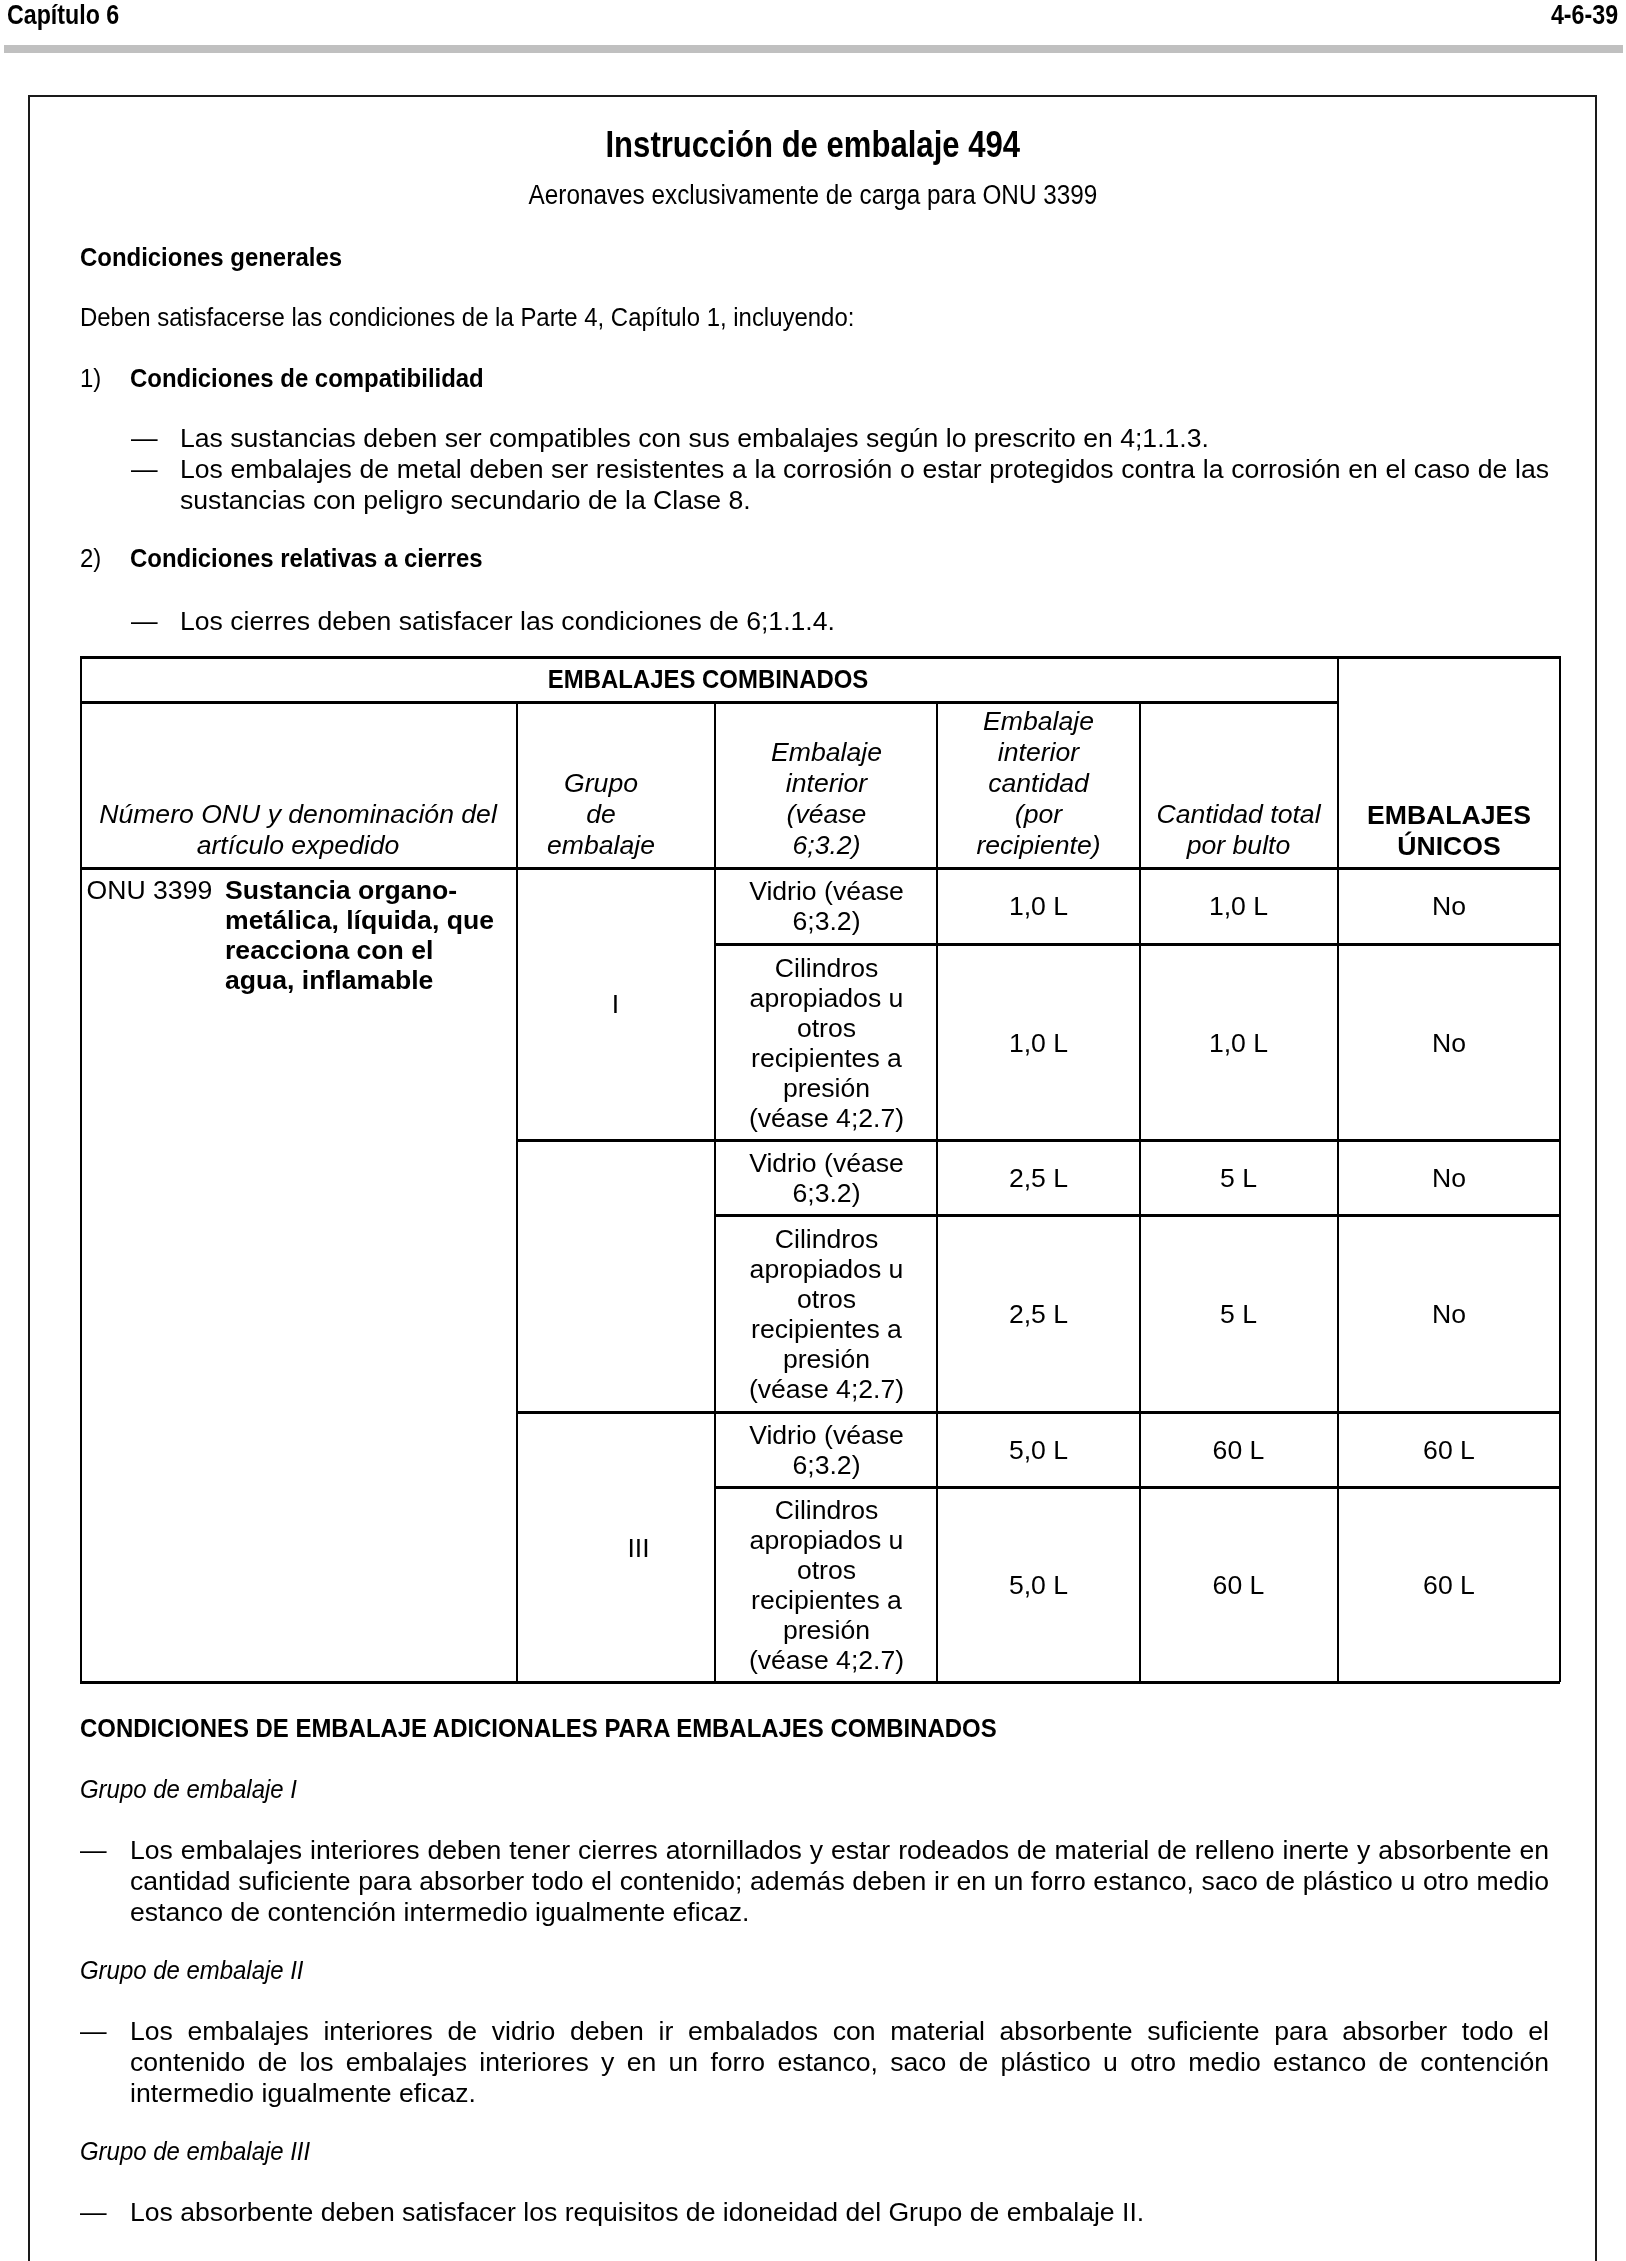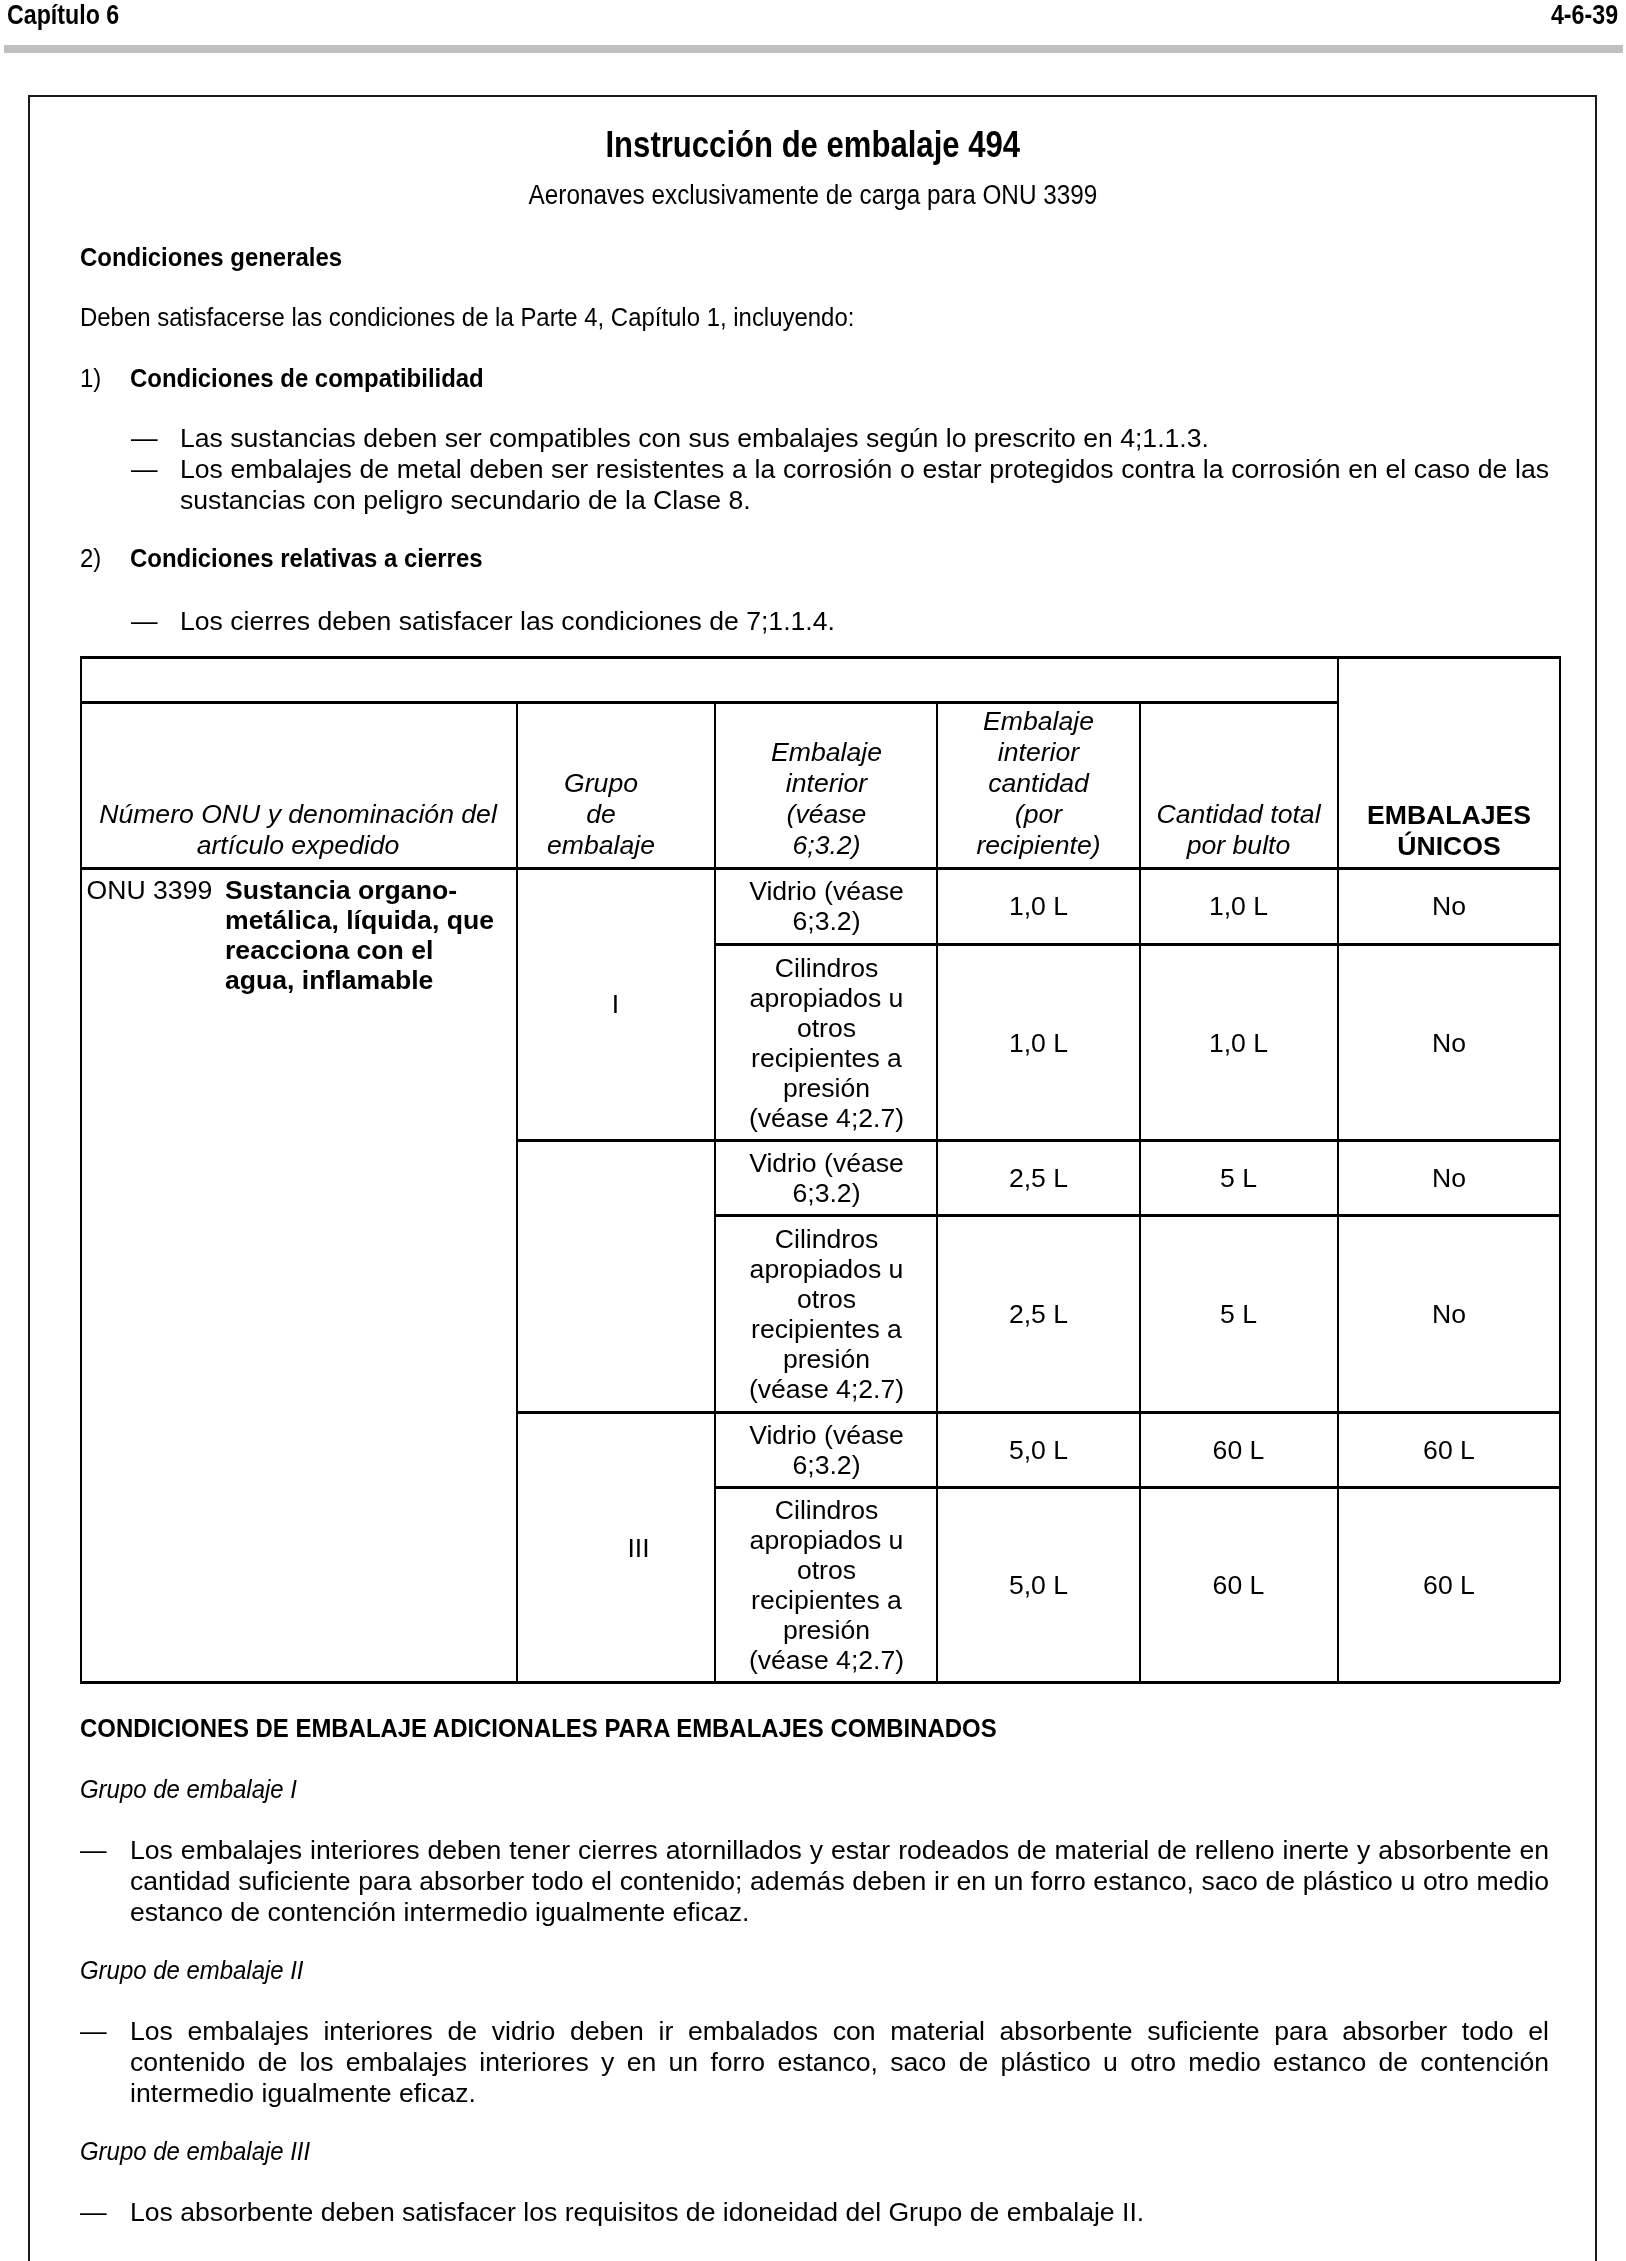--- a/index.html
+++ b/index.html
@@ -44,21 +44,21 @@
 <div class="abs txt bold narrow" style="left:130px;top:363px;">Condiciones de compatibilidad</div>
 
 <div class="dash" style="left:131px;top:423px;">—</div>
 <div class="para" style="left:180px;top:423px;width:1369px;">Las sustancias deben ser compatibles con sus embalajes según lo prescrito en 4;1.1.3.</div>
 <div class="dash" style="left:131px;top:454px;">—</div>
 <div class="para" style="left:180px;top:454px;width:1369px;">Los embalajes de metal deben ser resistentes a la corrosión o estar protegidos contra la corrosión en el caso de las sustancias con peligro secundario de la Clase 8.</div>
 
 <div class="abs txt narrow" style="left:80px;top:543px;">2)</div>
 <div class="abs txt bold narrow" style="left:130px;top:543px;">Condiciones relativas a cierres</div>
 <div class="dash" style="left:131px;top:606px;">—</div>
-<div class="para" style="left:180px;top:606px;width:1369px;">Los cierres deben satisfacer las condiciones de 7;1.1.4.</div>
+<div class="para" style="left:180px;top:606px;width:1369px;">Los cierres deben satisfacer las condiciones de 6;1.1.4.</div>
 
 <div id="tbl">
 
   <div class="ln" style="left:0;top:0;width:1480px;height:2.5px;"></div>
   <div class="ln" style="left:0;top:1025px;width:1480px;height:2.5px;"></div>
   <div class="ln" style="left:0;top:0;width:1.7px;height:1026px;"></div>
   <div class="ln" style="left:1479px;top:0;width:1.7px;height:1026px;"></div>
 
   <div class="ln" style="left:0;top:45px;width:1259px;height:2.5px;"></div>
 
@@ -69,20 +69,23 @@
   <div class="ln" style="left:856px;top:45px;width:1.7px;height:982px;"></div>
   <div class="ln" style="left:1059px;top:45px;width:1.7px;height:982px;"></div>
   <div class="ln" style="left:1257px;top:0;width:1.7px;height:1026px;"></div>
 
   <div class="ln" style="left:634px;top:287px;width:846px;height:2.5px;"></div>
   <div class="ln" style="left:436px;top:483px;width:1045px;height:2.5px;"></div>
   <div class="ln" style="left:634px;top:558px;width:846px;height:2.5px;"></div>
   <div class="ln" style="left:436px;top:755px;width:1045px;height:2.5px;"></div>
   <div class="ln" style="left:634px;top:830px;width:846px;height:2.5px;"></div>
 
+  <div class="cell bold" style="left:0;top:0;width:1257px;height:45px;font-weight:bold;">
+      <span class="narrow" style="transform-origin:center;">EMBALAJES COMBINADOS</span>
+    </div>
   <div class="hcell" style="left:0;top:47px;width:436px;height:163px;padding:0 13.3px 5px;">Número ONU y denominación del artículo expedido</div>
   <div class="hcell" style="left:437px;top:47px;width:168px;height:163px;padding:0 33px 5px;">Grupo de embalaje</div>
   <div class="hcell" style="left:636px;top:47px;width:221px;height:163px;padding:0 33px 5px;">Embalaje interior (véase 6;3.2)</div>
   <div class="hcell" style="left:1060px;top:47px;width:197px;height:163px;padding:0 6.6px 5px;">Cantidad total por bulto</div>
   <div class="hcell" style="left:858px;top:47px;width:201px;height:163px;padding:0 32px 5px;">Embalaje interior cantidad (por recipiente)</div>
   <div class="hcell" style="left:1259px;top:2.5px;width:220px;height:208px;font-style:normal;font-weight:bold;padding:0 33px 5px;">EMBALAJES ÚNICOS</div>
 
   <div class="abs" style="left:6.6px;top:219px;font-size:26.6px;line-height:30px;">ONU 3399</div>
   <div class="abs" style="left:145px;top:219px;width:274px;font-size:26.6px;line-height:30px;font-weight:bold;">Sustancia organo-metálica, líquida, que reacciona con el agua, inflamable</div>
 

